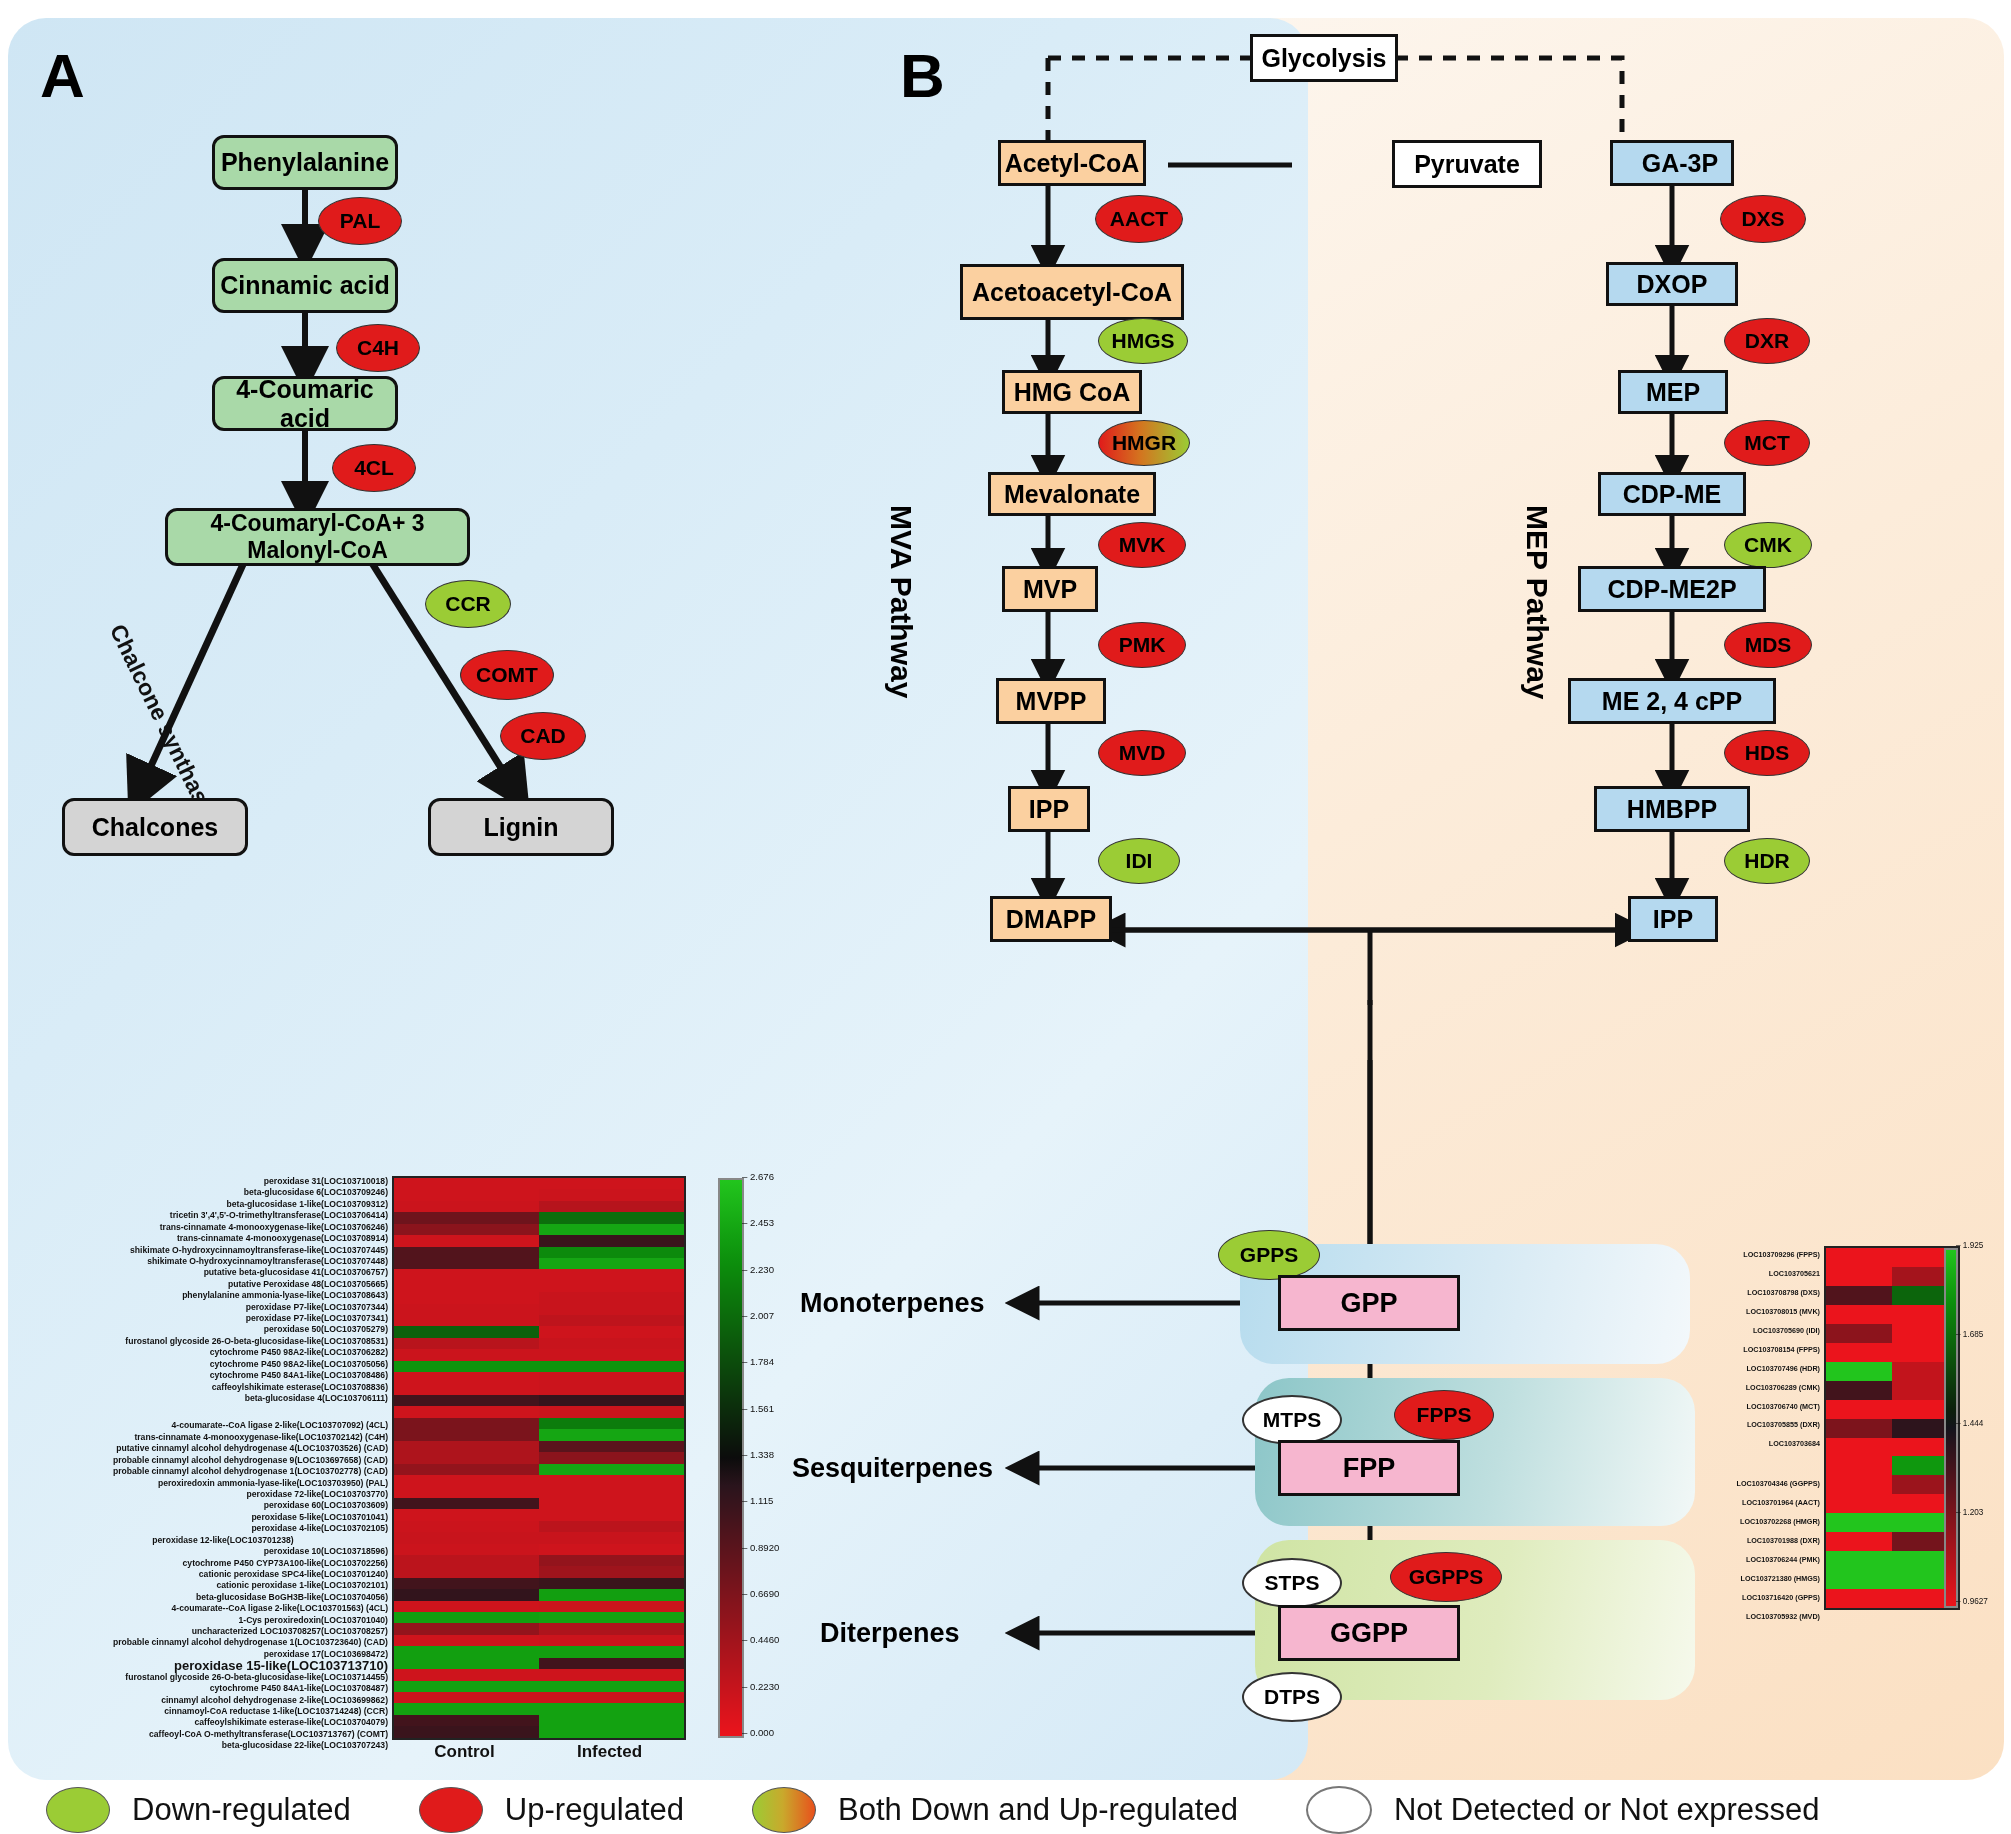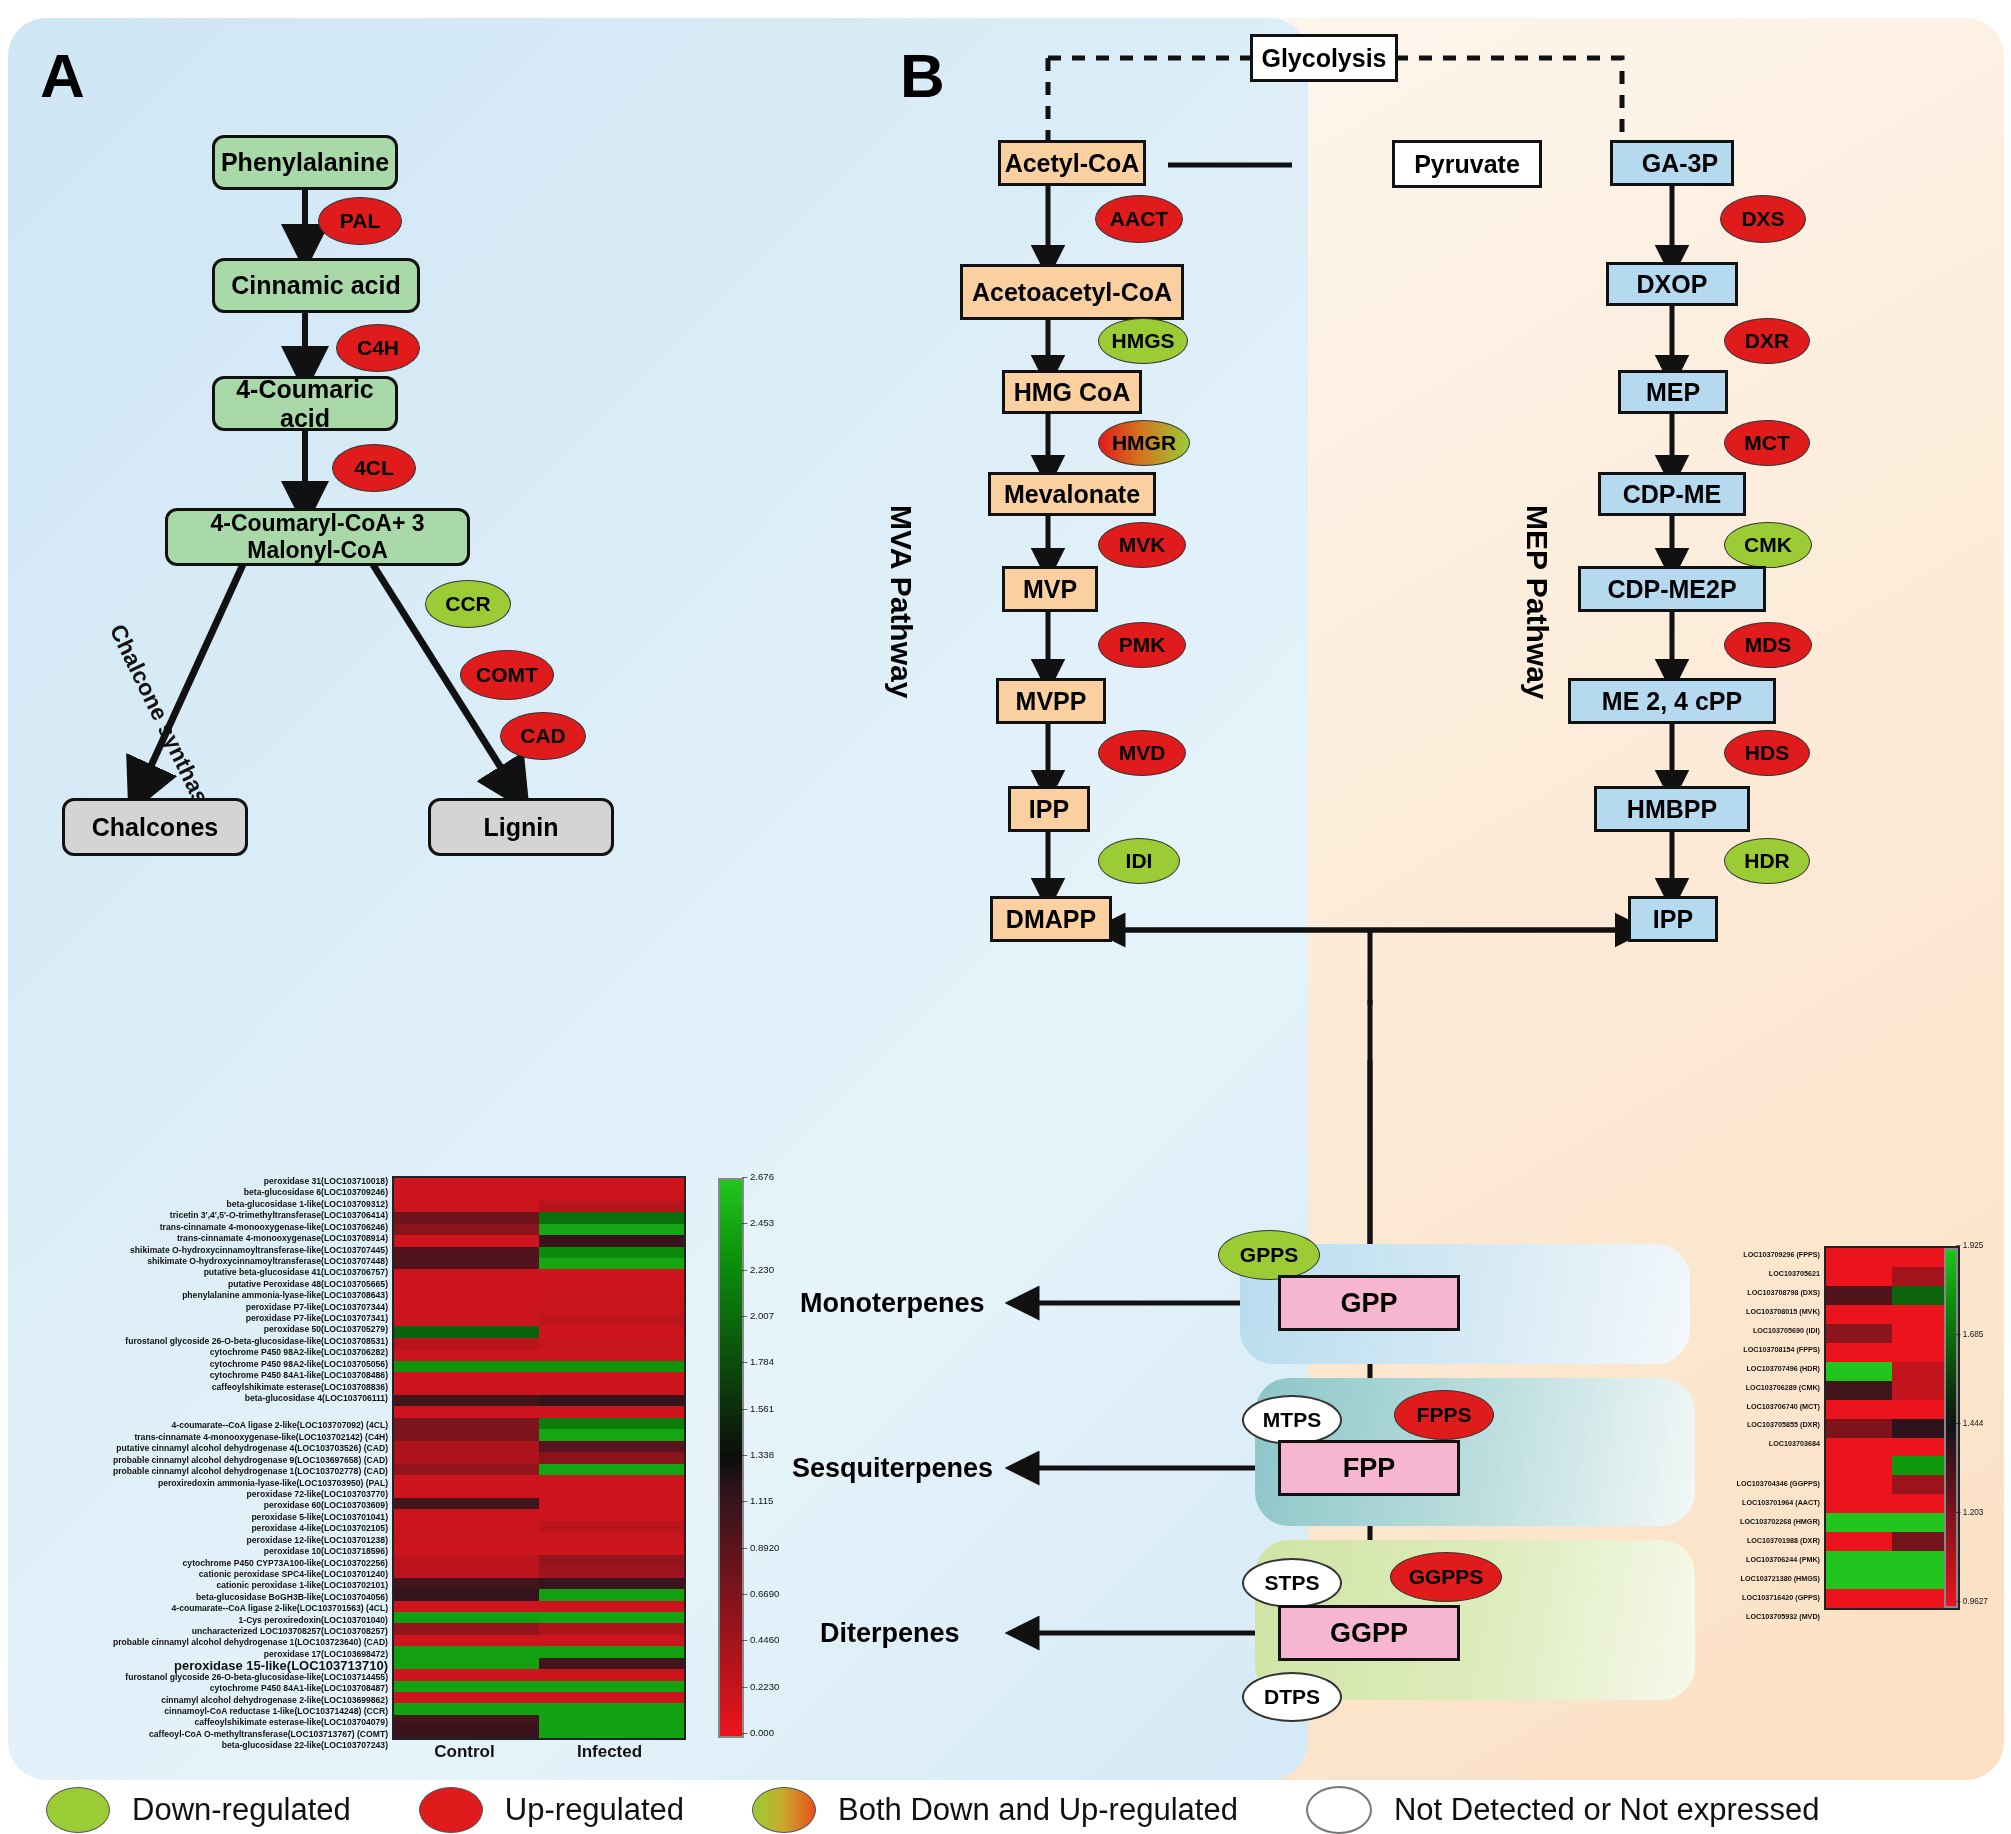--- a/index.html
+++ b/index.html
@@ -86,21 +86,21 @@
   <line x1="305" y1="431" x2="305" y2="505" stroke="#111" stroke-width="6" marker-end="url(#ah)"></line>
 
   <line x1="245" y1="560" x2="140" y2="790" stroke="#111" stroke-width="7" marker-end="url(#ah)"></line>
 
   <line x1="370" y1="560" x2="515" y2="790" stroke="#111" stroke-width="7" marker-end="url(#ah)"></line>
 </svg>
 
 <div class="node green-node" style="left:212px;top:135px;width:186px;height:55px;">Phenylalanine</div>
 <div class="enz up" style="left:318px;top:197px;width:82px;height:46px;">PAL</div>
 
-<div class="node green-node" style="left:212px;top:258px;width:208px;height:55px;">Cinnamic acid</div>
+<div class="node green-node" style="left:212px;top:258px;width:186px;height:55px;">Cinnamic acid</div>
 <div class="enz up" style="left:336px;top:324px;width:82px;height:46px;">C4H</div>
 
 <div class="node green-node" style="left:212px;top:376px;width:186px;height:55px;">4-Coumaric acid</div>
 <div class="enz up" style="left:332px;top:444px;width:82px;height:46px;">4CL</div>
 
 <div class="node green-node" style="left:165px;top:508px;width:305px;height:58px;font-size:23px;">4-Coumaryl-CoA+ 3 Malonyl-CoA</div>
 
 <div style="position:absolute;left:128px;top:620px;width:220px;height:200px;
             transform:rotate(64deg);transform-origin:0 0;font-weight:bold;font-size:23px;color:#111;">Chalcone synthase</div>
 
@@ -136,21 +136,21 @@
       <div style="height: 11.4286px; line-height: 11.4286px; font-size: 8.6px; color: rgb(17, 17, 17); overflow: visible; margin-top: 16px;">4-coumarate--CoA ligase 2-like(LOC103707092) (4CL)</div>
       <div style="height: 11.4286px; line-height: 11.4286px; font-size: 8.6px; color: rgb(17, 17, 17); overflow: visible;">trans-cinnamate 4-monooxygenase-like(LOC103702142) (C4H)</div>
       <div style="height: 11.4286px; line-height: 11.4286px; font-size: 8.6px; color: rgb(17, 17, 17); overflow: visible;">putative cinnamyl alcohol dehydrogenase 4(LOC103703526) (CAD)</div>
       <div style="height: 11.4286px; line-height: 11.4286px; font-size: 8.6px; color: rgb(17, 17, 17); overflow: visible;">probable cinnamyl alcohol dehydrogenase 9(LOC103697658) (CAD)</div>
       <div style="height: 11.4286px; line-height: 11.4286px; font-size: 8.6px; color: rgb(17, 17, 17); overflow: visible;">probable cinnamyl alcohol dehydrogenase 1(LOC103702778) (CAD)</div>
       <div style="height: 11.4286px; line-height: 11.4286px; font-size: 8.6px; color: rgb(17, 17, 17); overflow: visible;">peroxiredoxin ammonia-lyase-like(LOC103703950) (PAL)</div>
       <div style="height: 11.4286px; line-height: 11.4286px; font-size: 8.6px; color: rgb(17, 17, 17); overflow: visible;">peroxidase 72-like(LOC103703770)</div>
       <div style="height: 11.4286px; line-height: 11.4286px; font-size: 8.6px; color: rgb(17, 17, 17); overflow: visible;">peroxidase 60(LOC103703609)</div>
       <div style="height: 11.4286px; line-height: 11.4286px; font-size: 8.6px; color: rgb(17, 17, 17); overflow: visible;">peroxidase 5-like(LOC103701041)</div>
       <div style="height: 11.4286px; line-height: 11.4286px; font-size: 8.6px; color: rgb(17, 17, 17); overflow: visible;">peroxidase 4-like(LOC103702105)</div>
-      <div style="height: 11.4286px; line-height: 11.4286px; font-size: 8.6px; color: rgb(17, 17, 17); overflow: visible;">peroxidase 12-like(LOC103701238)</div>
+      <div style="height: 11.4286px; line-height: 11.4286px; font-size: 8.6px; color: rgb(17, 17, 17); overflow: visible; text-align: center;">peroxidase 12-like(LOC103701238)</div>
       <div style="height: 11.4286px; line-height: 11.4286px; font-size: 8.6px; color: rgb(17, 17, 17); overflow: visible;">peroxidase 10(LOC103718596)</div>
       <div style="height: 11.4286px; line-height: 11.4286px; font-size: 8.6px; color: rgb(17, 17, 17); overflow: visible;">cytochrome P450 CYP73A100-like(LOC103702256)</div>
       <div style="height: 11.4286px; line-height: 11.4286px; font-size: 8.6px; color: rgb(17, 17, 17); overflow: visible;">cationic peroxidase SPC4-like(LOC103701240)</div>
       <div style="height: 11.4286px; line-height: 11.4286px; font-size: 8.6px; color: rgb(17, 17, 17); overflow: visible;">cationic peroxidase 1-like(LOC103702101)</div>
       <div style="height: 11.4286px; line-height: 11.4286px; font-size: 8.6px; color: rgb(17, 17, 17); overflow: visible;">beta-glucosidase BoGH3B-like(LOC103704056)</div>
       <div style="height: 11.4286px; line-height: 11.4286px; font-size: 8.6px; color: rgb(17, 17, 17); overflow: visible;">4-coumarate--CoA ligase 2-like(LOC103701563) (4CL)</div>
       <div style="height: 11.4286px; line-height: 11.4286px; font-size: 8.6px; color: rgb(17, 17, 17); overflow: visible;">1-Cys peroxiredoxin(LOC103701040)</div>
       <div style="height: 11.4286px; line-height: 11.4286px; font-size: 8.6px; color: rgb(17, 17, 17); overflow: visible;">uncharacterized LOC103708257(LOC103708257)</div>
       <div style="height: 11.4286px; line-height: 11.4286px; font-size: 8.6px; color: rgb(17, 17, 17); overflow: visible;">probable cinnamyl alcohol dehydrogenase 1(LOC103723640) (CAD)</div>
       <div style="height: 11.4286px; line-height: 11.4286px; font-size: 8.6px; color: rgb(17, 17, 17); overflow: visible;">peroxidase 17(LOC103698472)</div>

